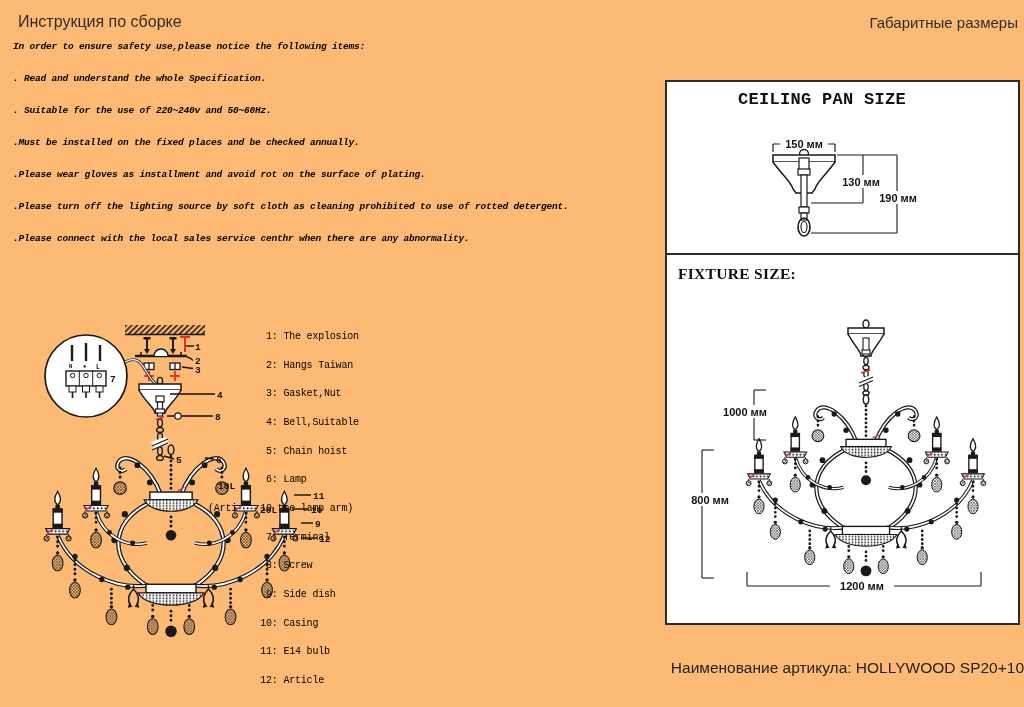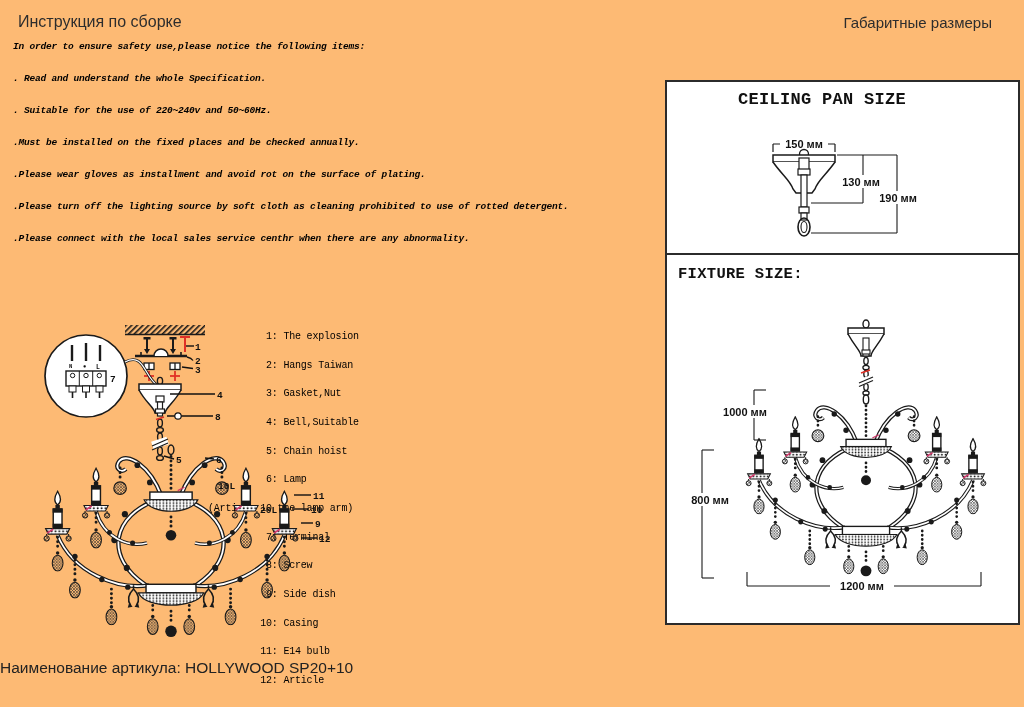--- a/index.html
+++ b/index.html
@@ -1,36 +1,36 @@
 <!DOCTYPE html>
 <html><head>
 <meta charset="utf-8">
 <style>
   html,body{margin:0;padding:0;background:#fff;}
   .page{position:relative;width:1024px;height:707px;background:#fdba74;overflow:hidden;
         font-family:"Liberation Sans",sans-serif;color:#111;}
   .hdr-left{position:absolute;left:18px;top:13px;font-size:16px;color:#2d2d2d;}
-  .hdr-right{position:absolute;right:32px;top:14px;font-size:15px;color:#2d2d2d;}
+  .hdr-right{position:absolute;right:6px;top:14px;font-size:15px;color:#2d2d2d;}
   .safety{position:absolute;left:13px;top:41px;width:620px;
           font-family:"Liberation Mono",monospace;font-weight:bold;font-size:9.5px;
           letter-spacing:-0.2px;color:#000;}
   .safety p{margin:0 0 21px 0;line-height:11px;font-style:italic;}
   .parts{position:absolute;left:208px;top:313px;
          font-family:"Liberation Mono",monospace;font-weight:normal;font-size:10px;
          line-height:9.55px;letter-spacing:-0.2px;white-space:pre;color:#000;}
   .exploded{position:absolute;left:8px;top:312px;width:340px;height:340px;}
   .dims-box{position:absolute;left:665px;top:80px;width:355px;height:545px;
             border:2px solid #2b2b2b;box-sizing:border-box;background:#fff;}
   .boxtitle{position:absolute;font-family:"Liberation Mono",monospace;font-weight:bold;color:#111;}
   .title-ceiling{left:71px;top:8px;font-size:17px;letter-spacing:0.3px;}
-  .title-fixture{left:11px;top:183px;font-size:15.5px;letter-spacing:0.3px;}
+  .title-fixture{left:11px;top:183px;font-size:15.5px;letter-spacing:0.3px;font-family:Liberation Serif, serif;}
   .divider{position:absolute;left:0;right:0;top:171px;height:2px;background:#2b2b2b;}
   .pan-svg{position:absolute;left:73px;top:53px;width:200px;height:115px;}
   .fix-svg{position:absolute;left:0px;top:172px;width:353px;height:368px;}
-  .footer{position:absolute;left:0;right:0;top:659px;text-align:left;font-size:15.5px;color:#222;}
+  .footer{position:absolute;left:0;right:0;top:659px;text-align:right;font-size:15.5px;color:#222;padding-left:20px;}
   .co{font-family:"Liberation Mono",monospace;font-weight:bold;font-size:9.5px;fill:#111;}
   .tl{font-family:"Liberation Mono",monospace;font-weight:bold;fill:#111;}
   .dim{font-family:"Liberation Sans",sans-serif;font-weight:bold;font-size:11px;fill:#111;text-anchor:middle;}
 </style>
 </head>
 <body>
 
 <div class="page">
 
   <svg width="0" height="0" style="position:absolute" aria-hidden="true">

